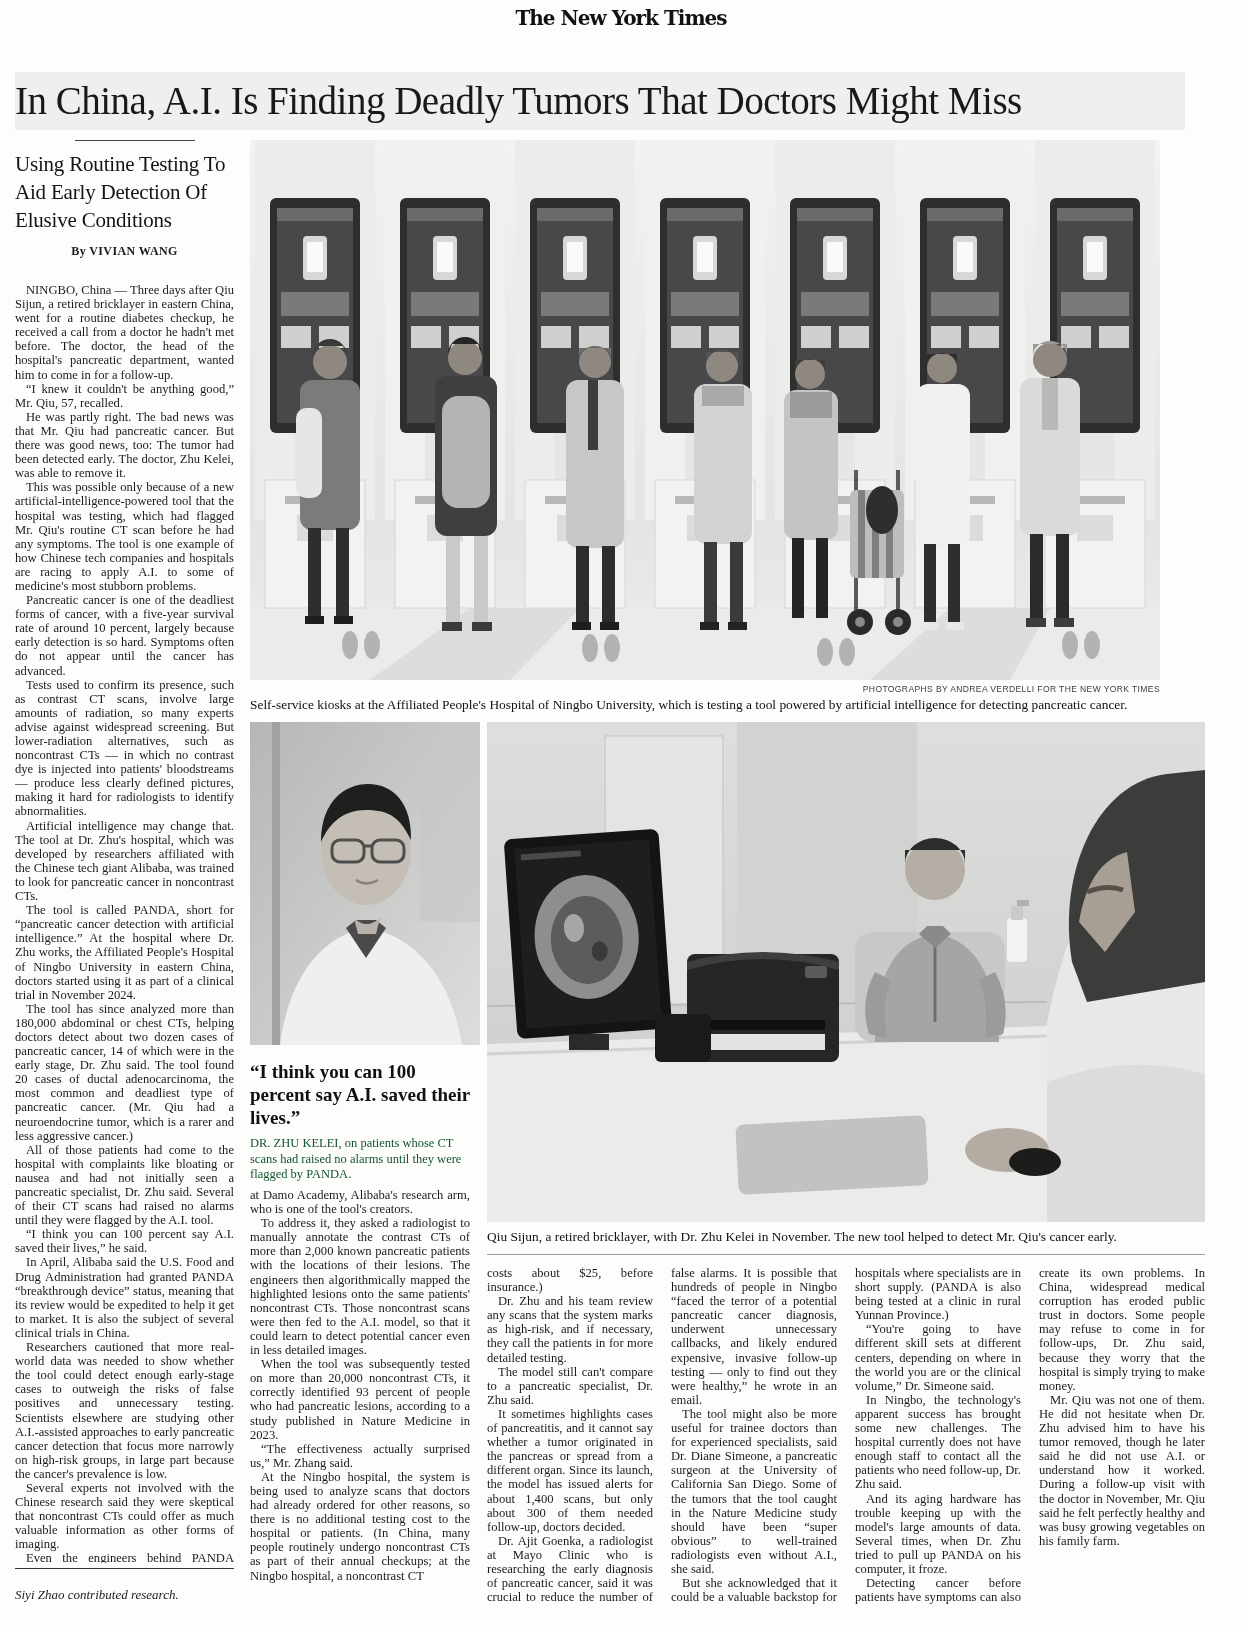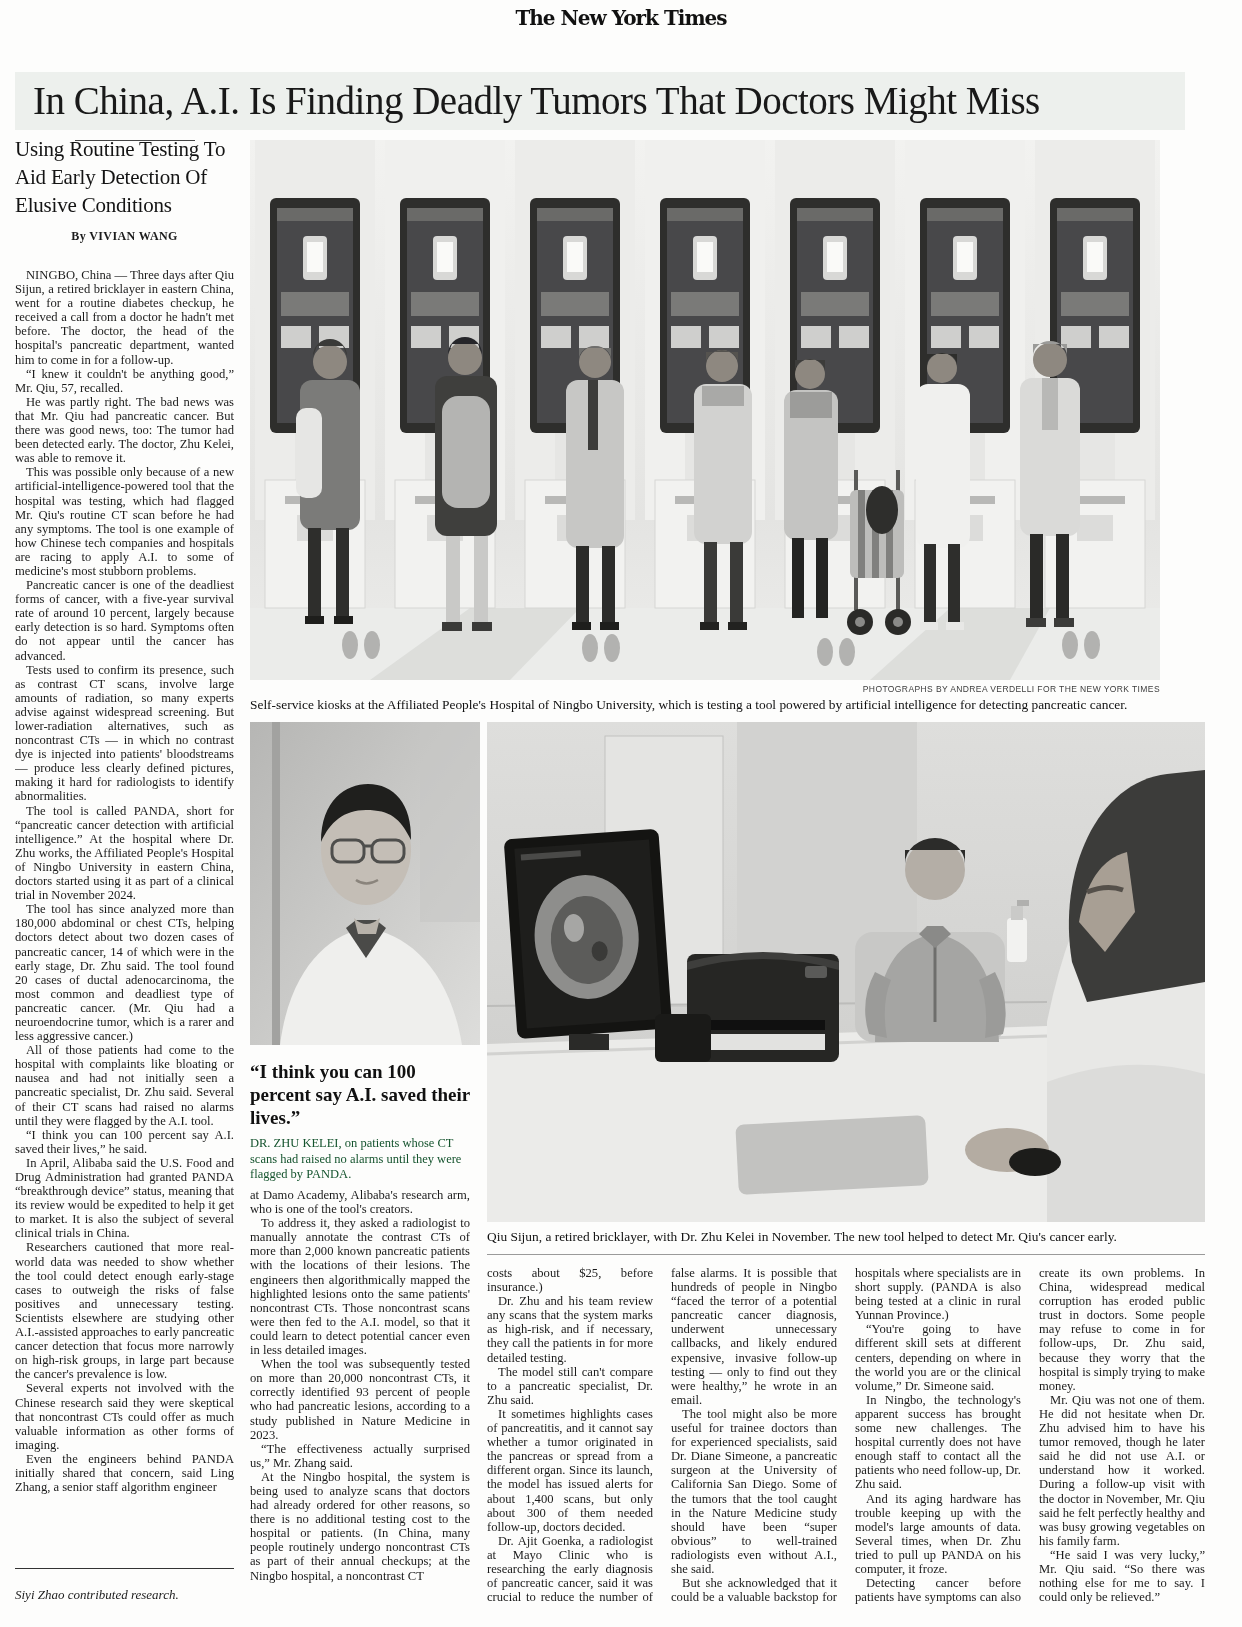--- a/index.html
+++ b/index.html
@@ -1,24 +1,24 @@
 <!DOCTYPE html>
 <html><head>
 <meta charset="utf-8">
 <style>
   html,body{margin:0;padding:0;background:#ffffff;}
   #page{position:relative;width:1242px;height:1627px;background:#fdfdfc;overflow:hidden;
         font-family:"Liberation Serif",serif;color:#1c1c1c;}
   .masthead{position:absolute;top:6px;left:0;width:100%;text-align:center;}
   .masthead span{font-family:"DejaVu Serif",serif;font-weight:700;font-size:20px;letter-spacing:-1px;color:#111;}
   .headline-band{position:absolute;left:15px;top:72px;width:1170px;height:58px;background:#edf0ed;}
-  .headline-band h1{margin:0;padding:0 18px;font-size:39px;line-height:58px;font-weight:400;
+  .headline-band h1{margin:0;padding:0 0;font-size:39px;line-height:58px;font-weight:400;
         white-space:nowrap;color:#191919;letter-spacing:-0.5px;}
   .kicker-rule{position:absolute;left:75px;top:140px;width:120px;border-top:1px solid #444;}
-  .left-col{position:absolute;left:15px;top:135px;width:219px;}
+  .left-col{position:absolute;left:15px;top:150px;width:219px;}
   .left-col h2{margin:0 0 10px 0;font-size:21px;line-height:28px;font-weight:400;color:#141414;letter-spacing:-0.2px;}
   .byline{font-family:"Liberation Serif",serif;font-size:12px;font-weight:700;letter-spacing:0.4px;
         text-align:center;margin:4px 0 24px 0;}
   .body-text p{margin:0;text-indent:11px;text-align:justify;font-size:12.6px;line-height:14.1px;color:#1b1b1b;}
   .no-first-indent p:first-child{text-indent:0;}
   .left-body{max-height:1280px;overflow:hidden;}
   .contrib{position:absolute;left:15px;top:1568px;width:219px;border-top:1px solid #333;padding-top:18px;
         font-style:italic;font-size:13px;}
   figure{margin:0;padding:0;}
   .photo{position:absolute;background:#dcdcda;overflow:hidden;}
@@ -57,20 +57,21 @@
   <section class="left-col">
     <h2>Using Routine Testing To Aid Early Detection Of Elusive Conditions</h2>
     <div class="byline">By VIVIAN WANG</div>
     <div class="body-text left-body">
         <p>NINGBO, China — Three days after Qiu Sijun, a retired bricklayer in eastern China, went for a routine diabetes checkup, he received a call from a doctor he hadn't met before. The doctor, the head of the hospital's pancreatic department, wanted him to come in for a follow-up.</p>
         <p>“I knew it couldn't be anything good,” Mr. Qiu, 57, recalled.</p>
         <p>He was partly right. The bad news was that Mr. Qiu had pancreatic cancer. But there was good news, too: The tumor had been detected early. The doctor, Zhu Kelei, was able to remove it.</p>
         <p>This was possible only because of a new artificial-intelligence-powered tool that the hospital was testing, which had flagged Mr. Qiu's routine CT scan before he had any symptoms. The tool is one example of how Chinese tech companies and hospitals are racing to apply A.I. to some of medicine's most stubborn problems.</p>
         <p>Pancreatic cancer is one of the deadliest forms of cancer, with a five-year survival rate of around 10 percent, largely because early detection is so hard. Symptoms often do not appear until the cancer has advanced.</p>
         <p>Tests used to confirm its presence, such as contrast CT scans, involve large amounts of radiation, so many experts advise against widespread screening. But lower-radiation alternatives, such as noncontrast CTs — in which no contrast dye is injected into patients' bloodstreams — produce less clearly defined pictures, making it hard for radiologists to identify abnormalities.</p>
+        <p>Artificial intelligence may change that. The tool at Dr. Zhu's hospital, which was developed by researchers affiliated with the Chinese tech giant Alibaba, was trained to look for pancreatic cancer in noncontrast CTs.</p>
         <p>The tool is called PANDA, short for “pancreatic cancer detection with artificial intelligence.” At the hospital where Dr. Zhu works, the Affiliated People's Hospital of Ningbo University in eastern China, doctors started using it as part of a clinical trial in November 2024.</p>
         <p>The tool has since analyzed more than 180,000 abdominal or chest CTs, helping doctors detect about two dozen cases of pancreatic cancer, 14 of which were in the early stage, Dr. Zhu said. The tool found 20 cases of ductal adenocarcinoma, the most common and deadliest type of pancreatic cancer. (Mr. Qiu had a neuroendocrine tumor, which is a rarer and less aggressive cancer.)</p>
         <p>All of those patients had come to the hospital with complaints like bloating or nausea and had not initially seen a pancreatic specialist, Dr. Zhu said. Several of their CT scans had raised no alarms until they were flagged by the A.I. tool.</p>
         <p>“I think you can 100 percent say A.I. saved their lives,” he said.</p>
         <p>In April, Alibaba said the U.S. Food and Drug Administration had granted PANDA “breakthrough device” status, meaning that its review would be expedited to help it get to market. It is also the subject of several clinical trials in China.</p>
         <p>Researchers cautioned that more real-world data was needed to show whether the tool could detect enough early-stage cases to outweigh the risks of false positives and unnecessary testing. Scientists elsewhere are studying other A.I.-assisted approaches to early pancreatic cancer detection that focus more narrowly on high-risk groups, in large part because the cancer's prevalence is low.</p>
         <p>Several experts not involved with the Chinese research said they were skeptical that noncontrast CTs could offer as much valuable information as other forms of imaging.</p>
         <p>Even the engineers behind PANDA initially shared that concern, said Ling Zhang, a senior staff algorithm engineer</p>
       </div>
   </section>
@@ -416,16 +417,15 @@
       <p>The model still can't compare to a pancreatic specialist, Dr. Zhu said.</p>
       <p>It sometimes highlights cases of pancreatitis, and it cannot say whether a tumor originated in the pancreas or spread from a different organ. Since its launch, the model has issued alerts for about 1,400 scans, but only about 300 of them needed follow-up, doctors decided.</p>
       <p>Dr. Ajit Goenka, a radiologist at Mayo Clinic who is researching the early diagnosis of pancreatic cancer, said it was crucial to reduce the number of false alarms. It is possible that hundreds of people in Ningbo “faced the terror of a potential pancreatic cancer diagnosis, underwent unnecessary callbacks, and likely endured expensive, invasive follow-up testing — only to find out they were healthy,” he wrote in an email.</p>
       <p>The tool might also be more useful for trainee doctors than for experienced specialists, said Dr. Diane Simeone, a pancreatic surgeon at the University of California San Diego. Some of the tumors that the tool caught in the Nature Medicine study should have been “super obvious” to well-trained radiologists even without A.I., she said.</p>
       <p>But she acknowledged that it could be a valuable backstop for hospitals where specialists are in short supply. (PANDA is also being tested at a clinic in rural Yunnan Province.)</p>
       <p>“You're going to have different skill sets at different centers, depending on where in the world you are or the clinical volume,” Dr. Simeone said.</p>
       <p>In Ningbo, the technology's apparent success has brought some new challenges. The hospital currently does not have enough staff to contact all the patients who need follow-up, Dr. Zhu said.</p>
       <p>And its aging hardware has trouble keeping up with the model's large amounts of data. Several times, when Dr. Zhu tried to pull up PANDA on his computer, it froze.</p>
       <p>Detecting cancer before patients have symptoms can also create its own problems. In China, widespread medical corruption has eroded public trust in doctors. Some people may refuse to come in for follow-ups, Dr. Zhu said, because they worry that the hospital is simply trying to make money.</p>
       <p>Mr. Qiu was not one of them. He did not hesitate when Dr. Zhu advised him to have his tumor removed, though he later said he did not use A.I. or understand how it worked. During a follow-up visit with the doctor in November, Mr. Qiu said he felt perfectly healthy and was busy growing vegetables on his family farm.</p>
-      <p>“He said I was very lucky,” Mr. Qiu said. “So there was nothing else for me to say. I could only be relieved.”</p>
     </section>
 
 </div>
 
 </body></html>

